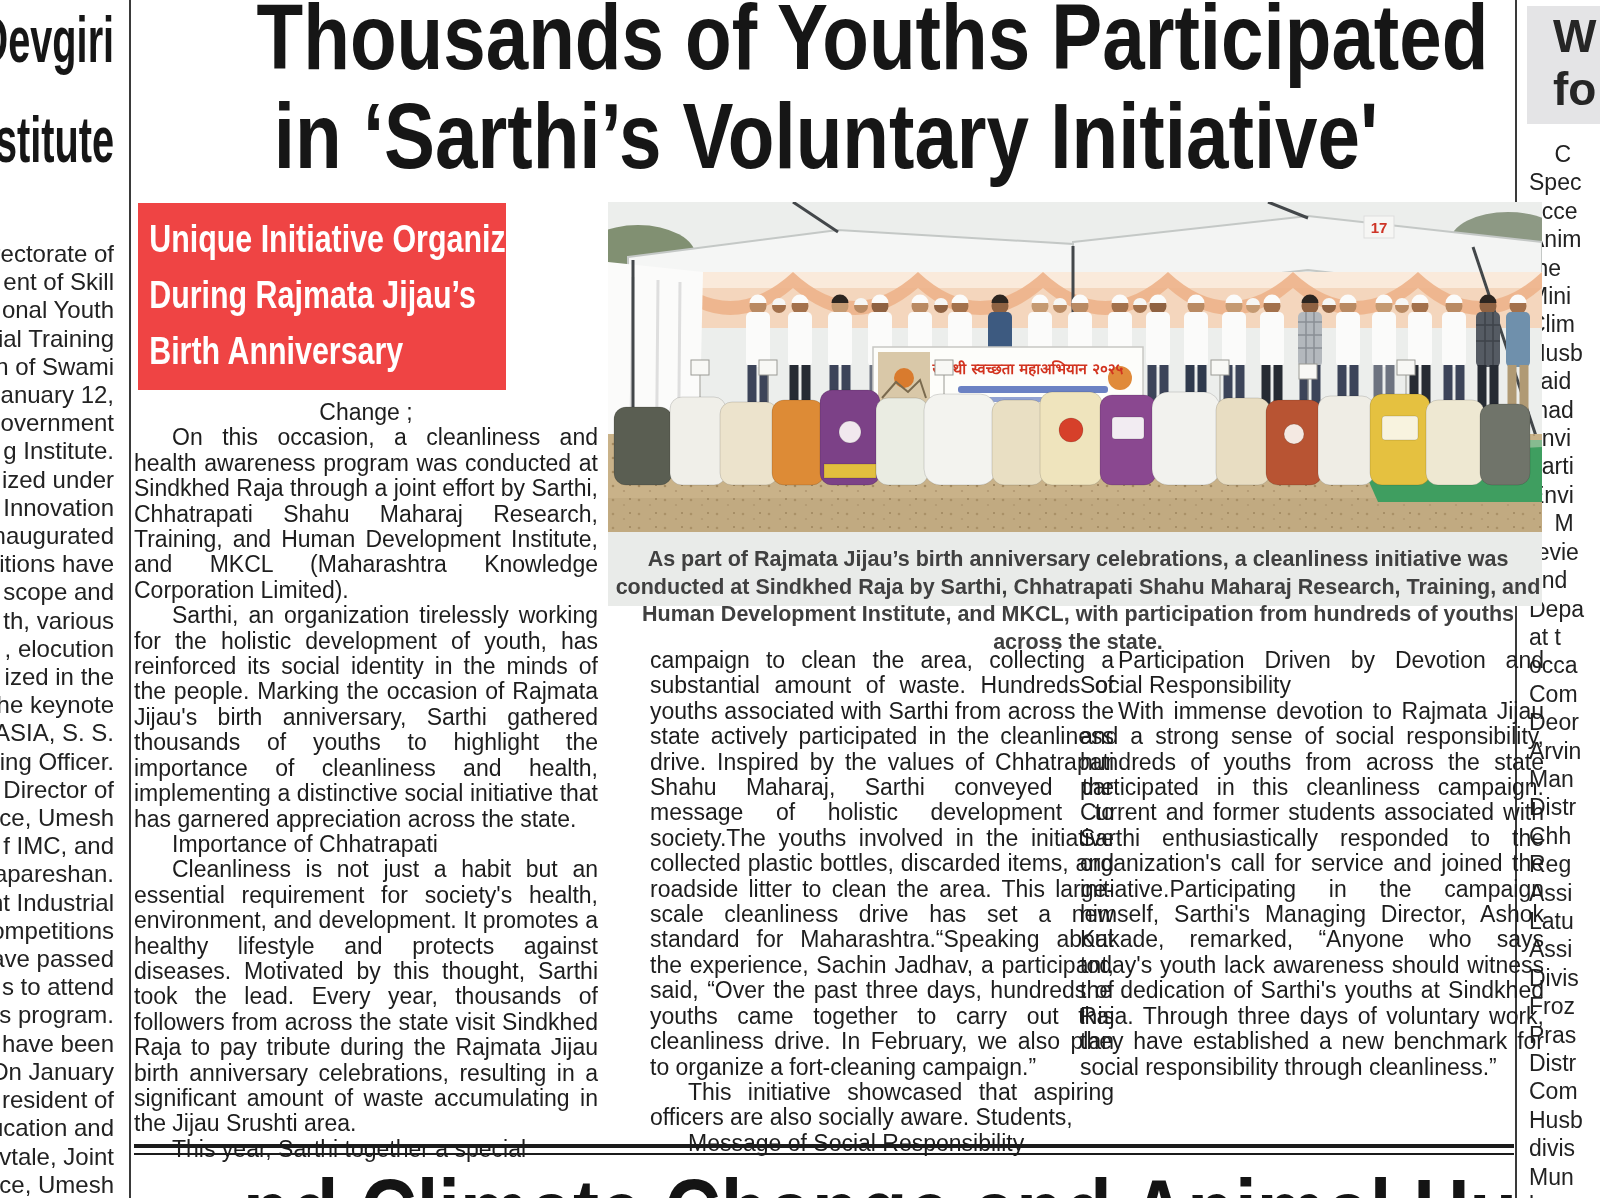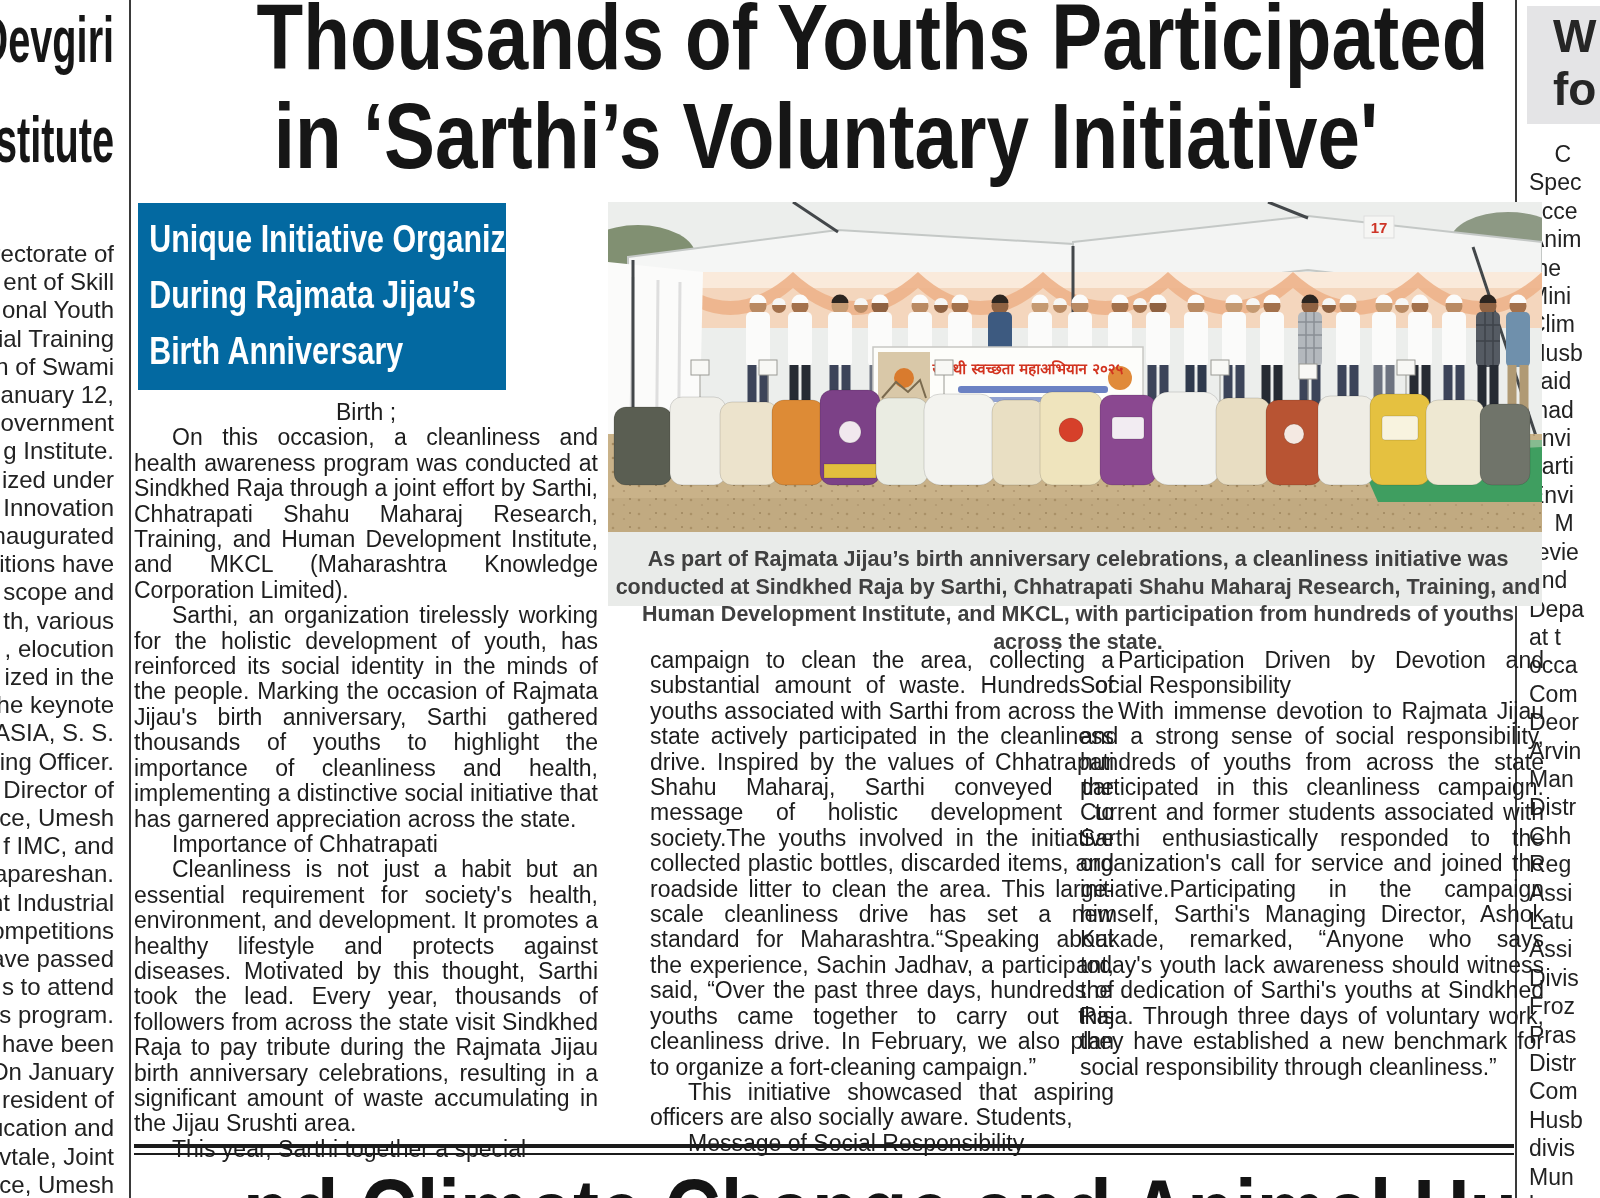--- a/index.html
+++ b/index.html
@@ -20,21 +20,21 @@
   .right-strip{position:absolute;left:1519px;top:0;width:81px;height:1198px;overflow:hidden;}
   .right-box{position:absolute;left:8px;top:6px;width:110px;height:118px;background:#e4e4e6;}
   .right-box-text{padding:4px 0 0 26px;font-size:46px;line-height:53px;font-weight:bold;color:#262626;}
   .right-lines{position:absolute;left:10px;top:140px;font-size:23px;line-height:28.4px;
                white-space:nowrap;color:#222;}
   
   .headline{position:absolute;left:140px;top:-12px;width:1372px;text-align:center;
             font-weight:bold;color:#161616;font-size:92px;line-height:99px;white-space:nowrap;}
   .headline div{transform:scaleX(0.83);transform-origin:center;}
   
-  .subhead-box{position:absolute;left:138px;top:203px;width:368px;height:187px;background:#0369a1;}
+  .subhead-box{position:absolute;left:138px;top:203px;width:368px;height:187px;background:#ef4444;}
   .subhead-box .line{color:#ffffff;font-weight:bold;font-size:38px;line-height:56px;
             padding-left:14px;white-space:nowrap;transform:scaleX(0.8);transform-origin:left center;}
   .subhead-box .line:first-child{padding-top:8px;}
   
   .photo{position:absolute;left:608px;top:202px;width:934px;height:404px;overflow:hidden;background:#e9ebe9;}
   
   .caption{position:absolute;left:612px;top:546px;width:932px;text-align:center;
            font-weight:bold;font-size:21.5px;line-height:27.5px;color:#404040;}
   
   .col{position:absolute;width:464px;font-size:23px;line-height:25.4px;text-align:justify;color:#1d1d1d;}
@@ -461,21 +461,21 @@
         <rect x="774" y="214" width="36" height="24" rx="3" fill="#f8f3df"></rect>
         <rect x="818" y="198" width="58" height="85" rx="12" fill="#eee8d2"></rect>
         <rect x="872" y="202" width="50" height="81" rx="12" fill="#70746a"></rect>
       </g>
     </svg>
   </div>
 
   <div class="caption">As part of Rajmata Jijau’s birth anniversary celebrations, a cleanliness initiative was conducted at Sindkhed Raja by Sarthi, Chhatrapati Shahu Maharaj Research, Training, and Human Development Institute, and MKCL, with participation from hundreds of youths across the state.</div>
 
   <div class="col col1">
-    <p class="dateline">Birth ;</p>
+    <p class="dateline">Change ;</p>
     <p>On this occasion, a cleanliness and health awareness program was conducted at Sindkhed Raja through a joint effort by Sarthi, Chhatrapati Shahu Maharaj Research, Training, and Human Development Institute, and MKCL (Maharashtra Knowledge Corporation Limited).</p>
     <p>Sarthi, an organization tirelessly working for the holistic development of youth, has reinforced its social identity in the minds of the people. Marking the occasion of Rajmata Jijau's birth anniversary, Sarthi gathered thousands of youths to highlight the importance of cleanliness and health, implementing a distinctive social initiative that has garnered appreciation across the state.</p>
     <p>Importance of Chhatrapati</p>
     <p>Cleanliness is not just a habit but an essential requirement for society's health, environment, and development. It promotes a healthy lifestyle and protects against diseases. Motivated by this thought, Sarthi took the lead. Every year, thousands of followers from across the state visit Sindkhed Raja to pay tribute during the Rajmata Jijau birth anniversary celebrations, resulting in a significant amount of waste accumulating in the Jijau Srushti area.</p>
     <p>This year, Sarthi together a special</p>
   </div>
 
   <div class="col col2">
     <p class="noindent">campaign to clean the area, collecting a substantial amount of waste. Hundreds of youths associated with Sarthi from across the state actively participated in the cleanliness drive. Inspired by the values of Chhatrapati Shahu Maharaj, Sarthi conveyed the message of holistic development to society.The youths involved in the initiative collected plastic bottles, discarded items, and roadside litter to clean the area. This large-scale cleanliness drive has set a new standard for Maharashtra.“Speaking about the experience, Sachin Jadhav, a participant, said, “Over the past three days, hundreds of youths came together to carry out this cleanliness drive. In February, we also plan to organize a fort-cleaning campaign.”</p>
     <p>This initiative showcased that aspiring officers are also socially aware. Students,</p>

